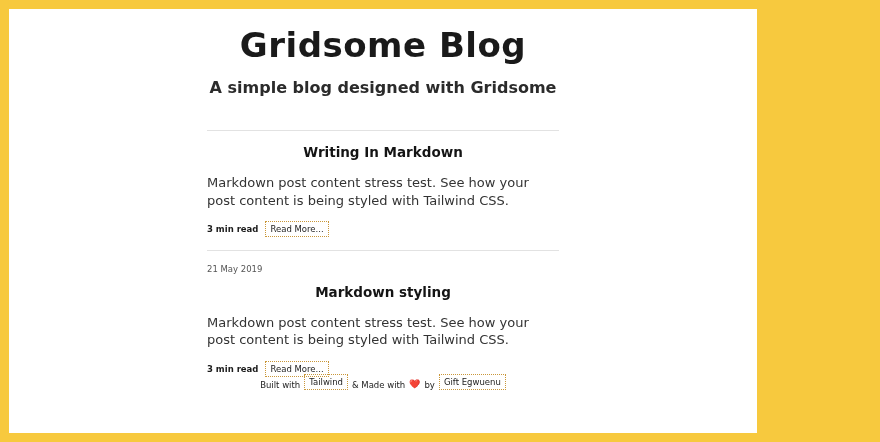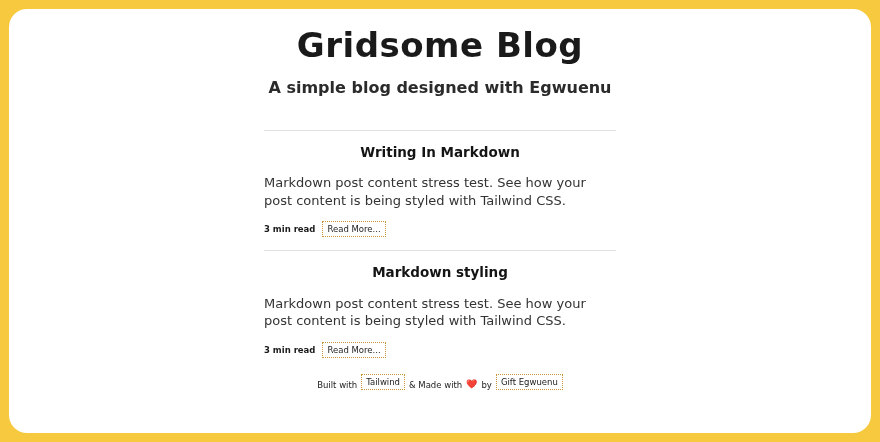--- a/index.html
+++ b/index.html
@@ -10,25 +10,24 @@
     width: 880px;
     height: 442px;
     background: #f7c93e;
     font-family: "DejaVu Sans", sans-serif;
     overflow: hidden;
   }
   .page-frame {
     position: absolute;
     left: 9px;
     top: 9px;
-    width: 862px;
+    width: 748px;
     height: 424px;
     background: #ffffff;
     overflow: hidden;
-    border-radius: 18px;
   }
   .site-header {
     text-align: center;
     padding-top: 16px;
   }
   .site-title {
     font-family: "DejaVu Sans", sans-serif;
     font-size: 34px;
     font-weight: bold;
     color: #1a1a1a;
@@ -126,39 +125,40 @@
     font-size: 9px;
   }
 </style>
 </head>
 <body>
 
 <div class="page-frame">
 
   <header class="site-header">
     <h1 class="site-title">Gridsome Blog</h1>
-    <p class="site-subtitle">A simple blog designed with Egwuenu</p>
+    <p class="site-subtitle">A simple blog designed with Gridsome</p>
   </header>
 
   <main class="content">
 
     <hr class="divider">
 
     <article class="post">
       <h2 class="post-title">Writing In Markdown</h2>
       <p class="post-excerpt">Markdown post content stress test. See how your post content is being styled with Tailwind CSS.</p>
       <div class="post-meta-row">
         <span class="read-time">3 min read</span>
         <a class="read-more" href="#">Read More...</a>
       </div>
     </article>
 
     <hr class="divider">
 
     <article class="post">
+      <p class="post-date">21 May 2019</p>
       <h2 class="post-title">Markdown styling</h2>
       <p class="post-excerpt">Markdown post content stress test. See how your post content is being styled with Tailwind CSS.</p>
       <div class="post-meta-row">
         <span class="read-time">3 min read</span>
         <a class="read-more" href="#">Read More...</a>
       </div>
     </article>
 
   </main>
 

